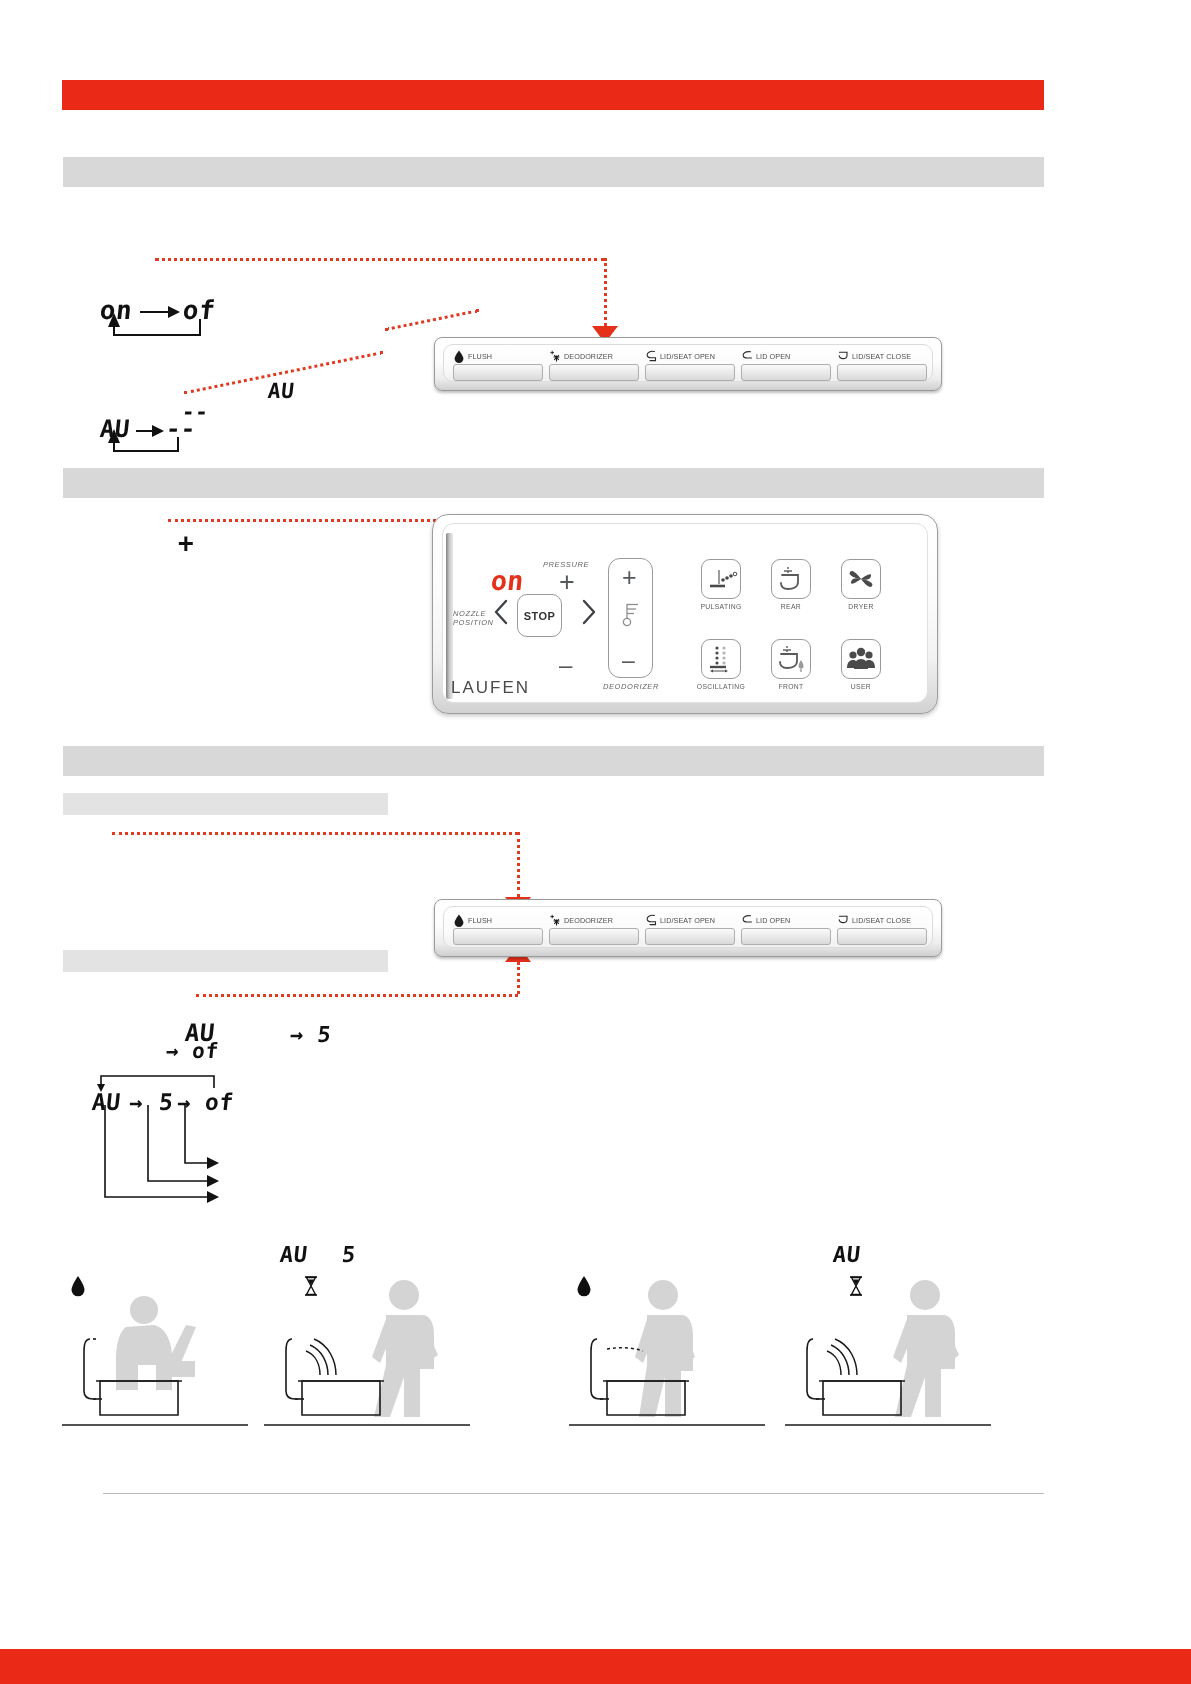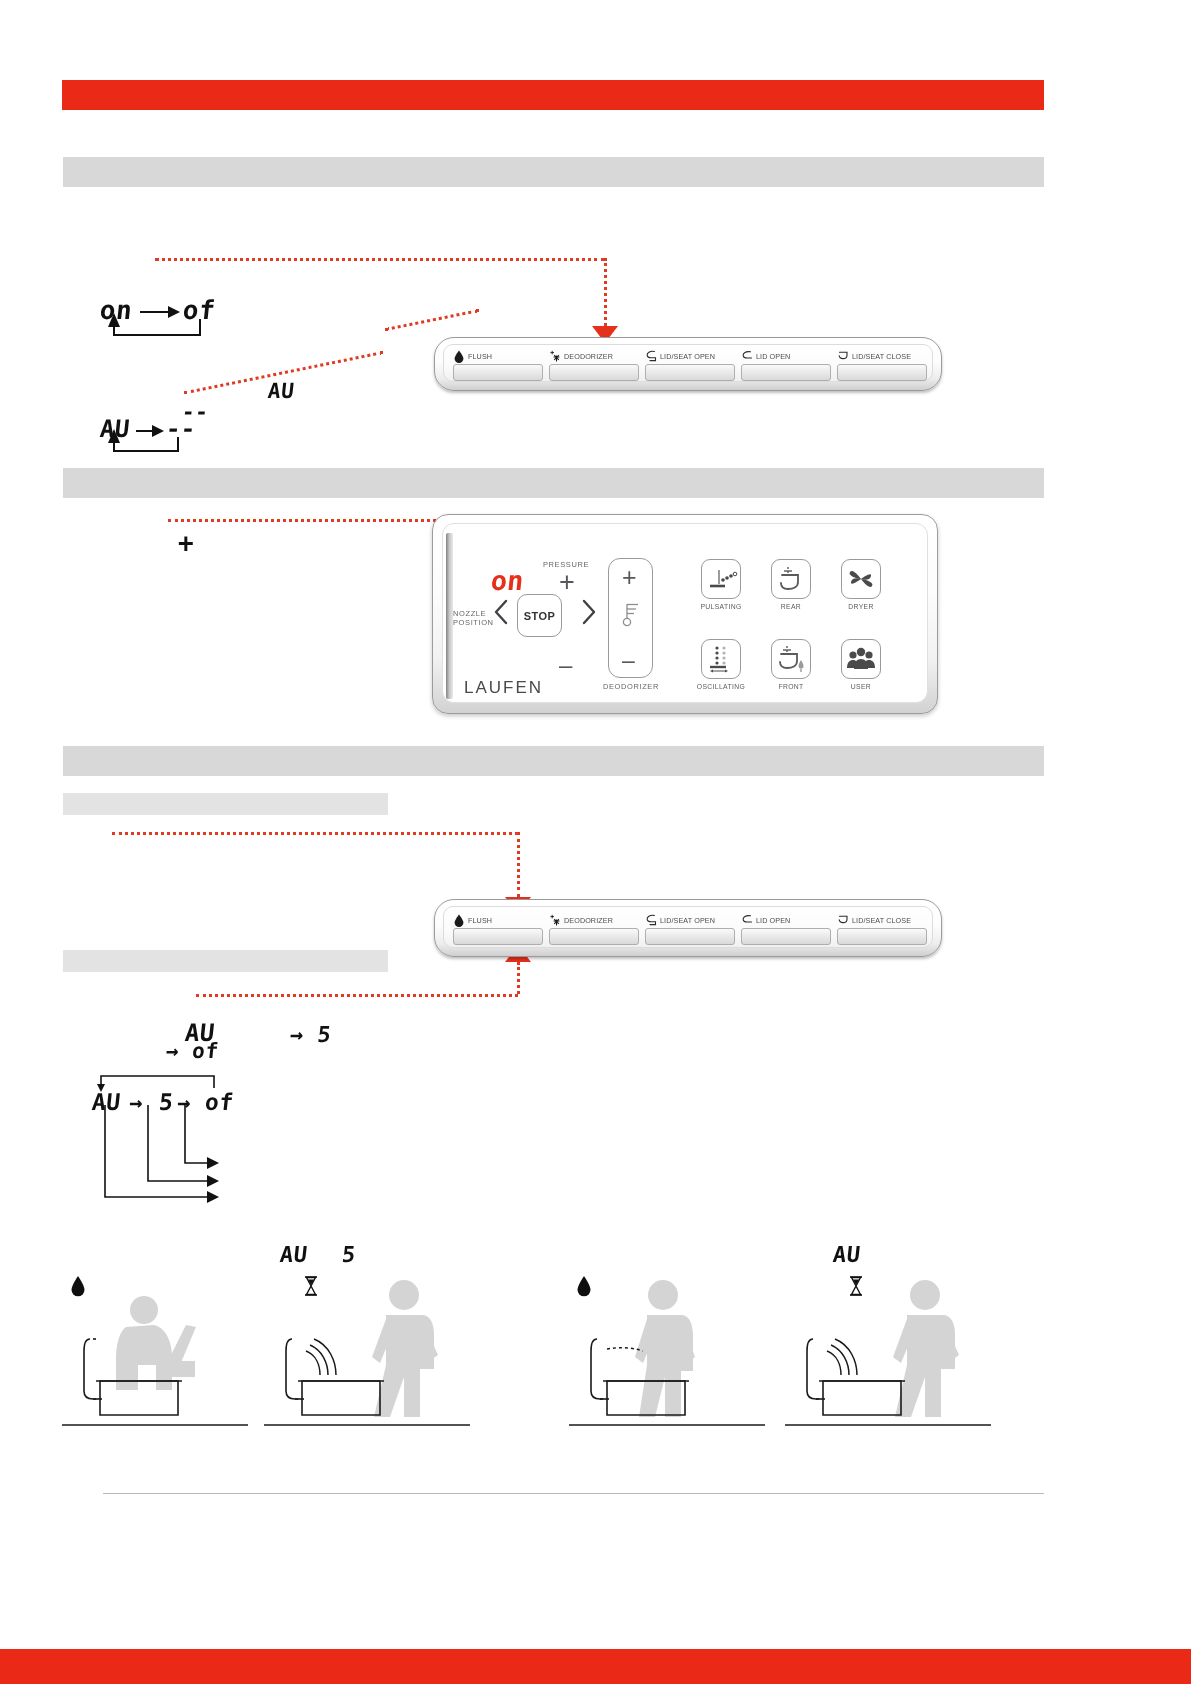--- a/index.html
+++ b/index.html
@@ -73,21 +73,21 @@
     letter-spacing: 0.5px;
     transform: skewX(-6deg);
     position: absolute;
     white-space: pre;
   }
 
   
   .slim-remote {
     position: absolute;
     border: 1px solid #9a9a9a;
-    border-radius: 20px;
+    border-radius: 8px;
     background: linear-gradient(#ffffff 0%, #fdfdfd 45%, #ededed 78%, #cfcfcf 100%);
     box-shadow: 0 2px 3px rgba(0,0,0,0.25);
   }
   .slim-remote .inner {
     position: absolute; left: 8px; top: 6px; right: 8px; bottom: 8px;
     border-radius: 10px;
     background: linear-gradient(#ffffff 0%, #fbfbfb 60%, #f0f0f0 100%);
     border: 1px solid #dcdcdc;
   }
   .sr-cells { position:absolute; left: 18px; top: 10px; right: 14px; display:flex; gap: 6px; }
@@ -122,21 +122,21 @@
     border-radius: 2px;
   }
   .on-lcd {
     position:absolute; color:#e5301a; font-weight:700;
     font-family: "DejaVu Sans Mono", monospace;
     transform: skewX(-6deg);
   }
   .lbl-sm {
     position:absolute; font-size: 7.5px; color:#666;
     letter-spacing: 0.6px; font-family:"Liberation Sans", sans-serif;
-    text-align:center; white-space: pre-line; line-height: 1.25;
+    text-align:center; white-space: pre-line; line-height: 1.25; font-style: italic;
   }
   .glyph-plus, .glyph-minus {
     position:absolute; color:#55585c; font-weight: 300;
     font-family:"Liberation Sans", sans-serif;
   }
   .chev { position:absolute; color:#3f4247; font-weight: 300; font-family:"Liberation Sans", sans-serif; }
   .stop-btn {
     position:absolute; border:1px solid #9a9a9a; border-radius:10px;
     background:#fff; display:flex; align-items:center; justify-content:center;
     font-size:11px; font-weight:700; color:#333; letter-spacing:0.4px;
@@ -404,21 +404,21 @@
             <circle cx="19" cy="12" r="4.2"></circle>
             <circle cx="27" cy="15" r="3.6"></circle>
           <path d="M5 28 C5 22 8 20 11 20 C14 20 17 22 17 28 Z"></path>
           <path d="M12 29 C12 22 15 19 19 19 C23 19 26 22 26 29 Z"></path>
           <path d="M21 28 C21 22 24 20 27 20 C30 20 33 22 33 28 Z"></path>
         </g>
       </svg>
     </div>
     <div class="fn-lbl" style="left:391px; top:168px;">USER</div>
 
-    <div class="laufen" style="left:18px; top:163px;margin-left:13px;">LAUFEN</div>
+    <div class="laufen" style="left:18px; top:163px;">LAUFEN</div>
   </div>
 
   <div class="dot-h" style="left:112px; top:832px; width:406px;"></div>
   <div class="dot-v" style="left:517px; top:832px; height:65px;"></div>
   <div class="arrow-down" style="left:505px; top:897px;"></div>
 
   <div class="dot-h" style="left:196px; top:994px; width:322px;"></div>
   <div class="dot-v" style="left:517px; top:962px; height:32px;"></div>
   <div class="arrow-up" style="left:505px; top:945px;"></div>
 

